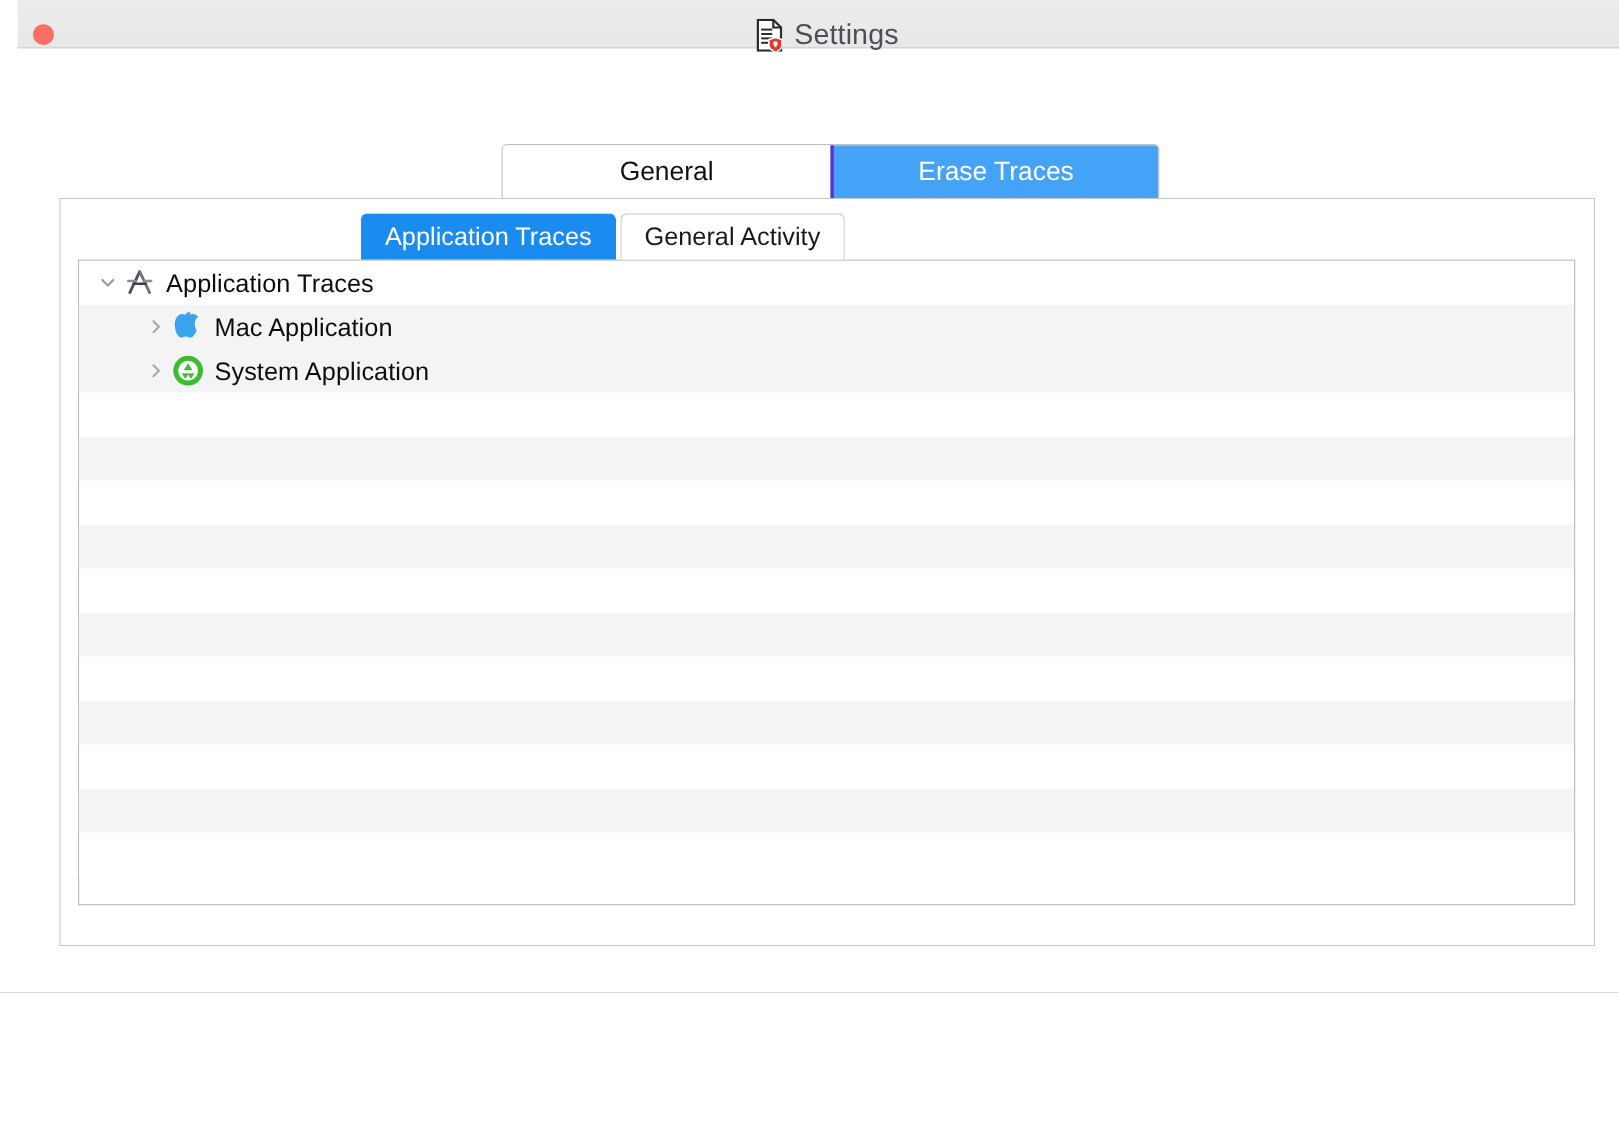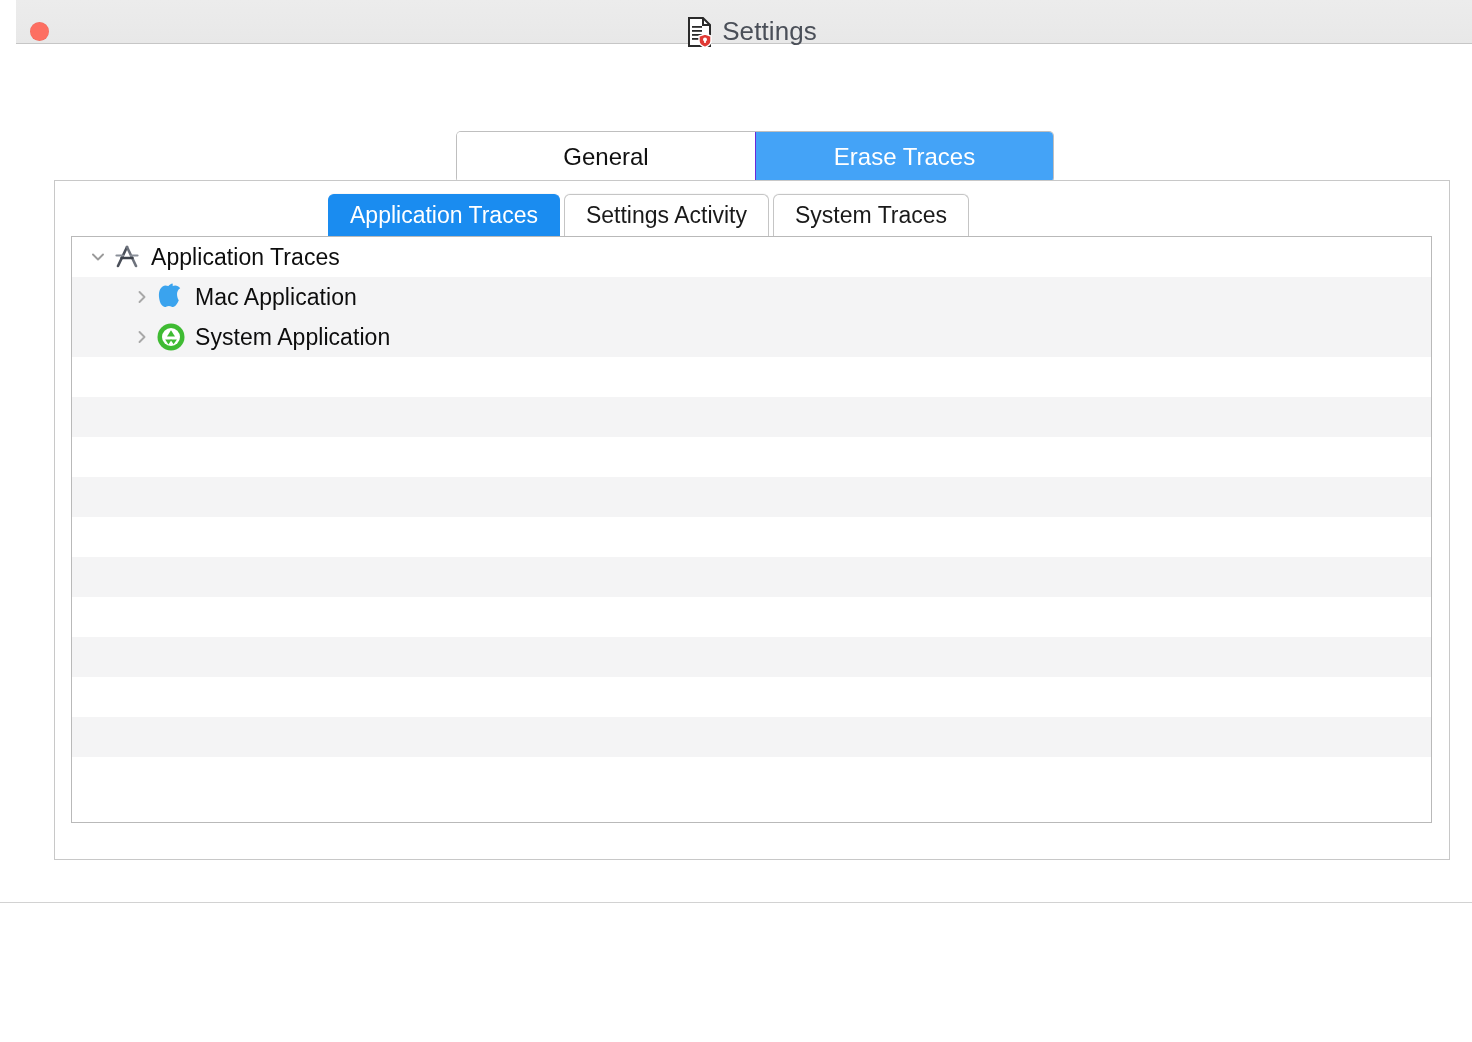--- a/index.html
+++ b/index.html
@@ -97,21 +97,21 @@
     justify-content: center;
     font-size: 24px;
     background: #ffffff;
     color: #111111;
     border: none;
     box-sizing: border-box;
     font-family: "Liberation Sans", sans-serif;
     cursor: default;
   }
   .seg-btn + .seg-btn {
-    border-left: 1px solid #6d28d9;
+    border-left: 3px solid #6d28d9;
   }
   .seg-btn.active {
     background: #44a3f7;
     color: #ffffff;
   }
 
   
   .panel {
     position: absolute;
     left: 38px;
@@ -265,22 +265,21 @@
 
   <div class="segmented">
     <div class="seg-btn">General</div>
     <div class="seg-btn active">Erase Traces</div>
   </div>
 
   <div class="panel"></div>
 
   <div class="tabstrip">
     <div class="tab active">Application Traces</div>
-    <div class="tab">Settings Activity</div>
-    <div class="tab">System Traces</div>
+    <div class="tab">General Activity</div>
   </div>
 
   <div class="listbox">
     <div class="rows">
 
       <div class="row indent-0">
         <span class="disclosure">
           <svg width="18" height="18" viewBox="0 0 18 18">
             <path d="M4 6.5 L9 11.5 L14 6.5" fill="none" stroke="#9a9a9a" stroke-width="1.9" stroke-linecap="round" stroke-linejoin="round"></path>
           </svg>

